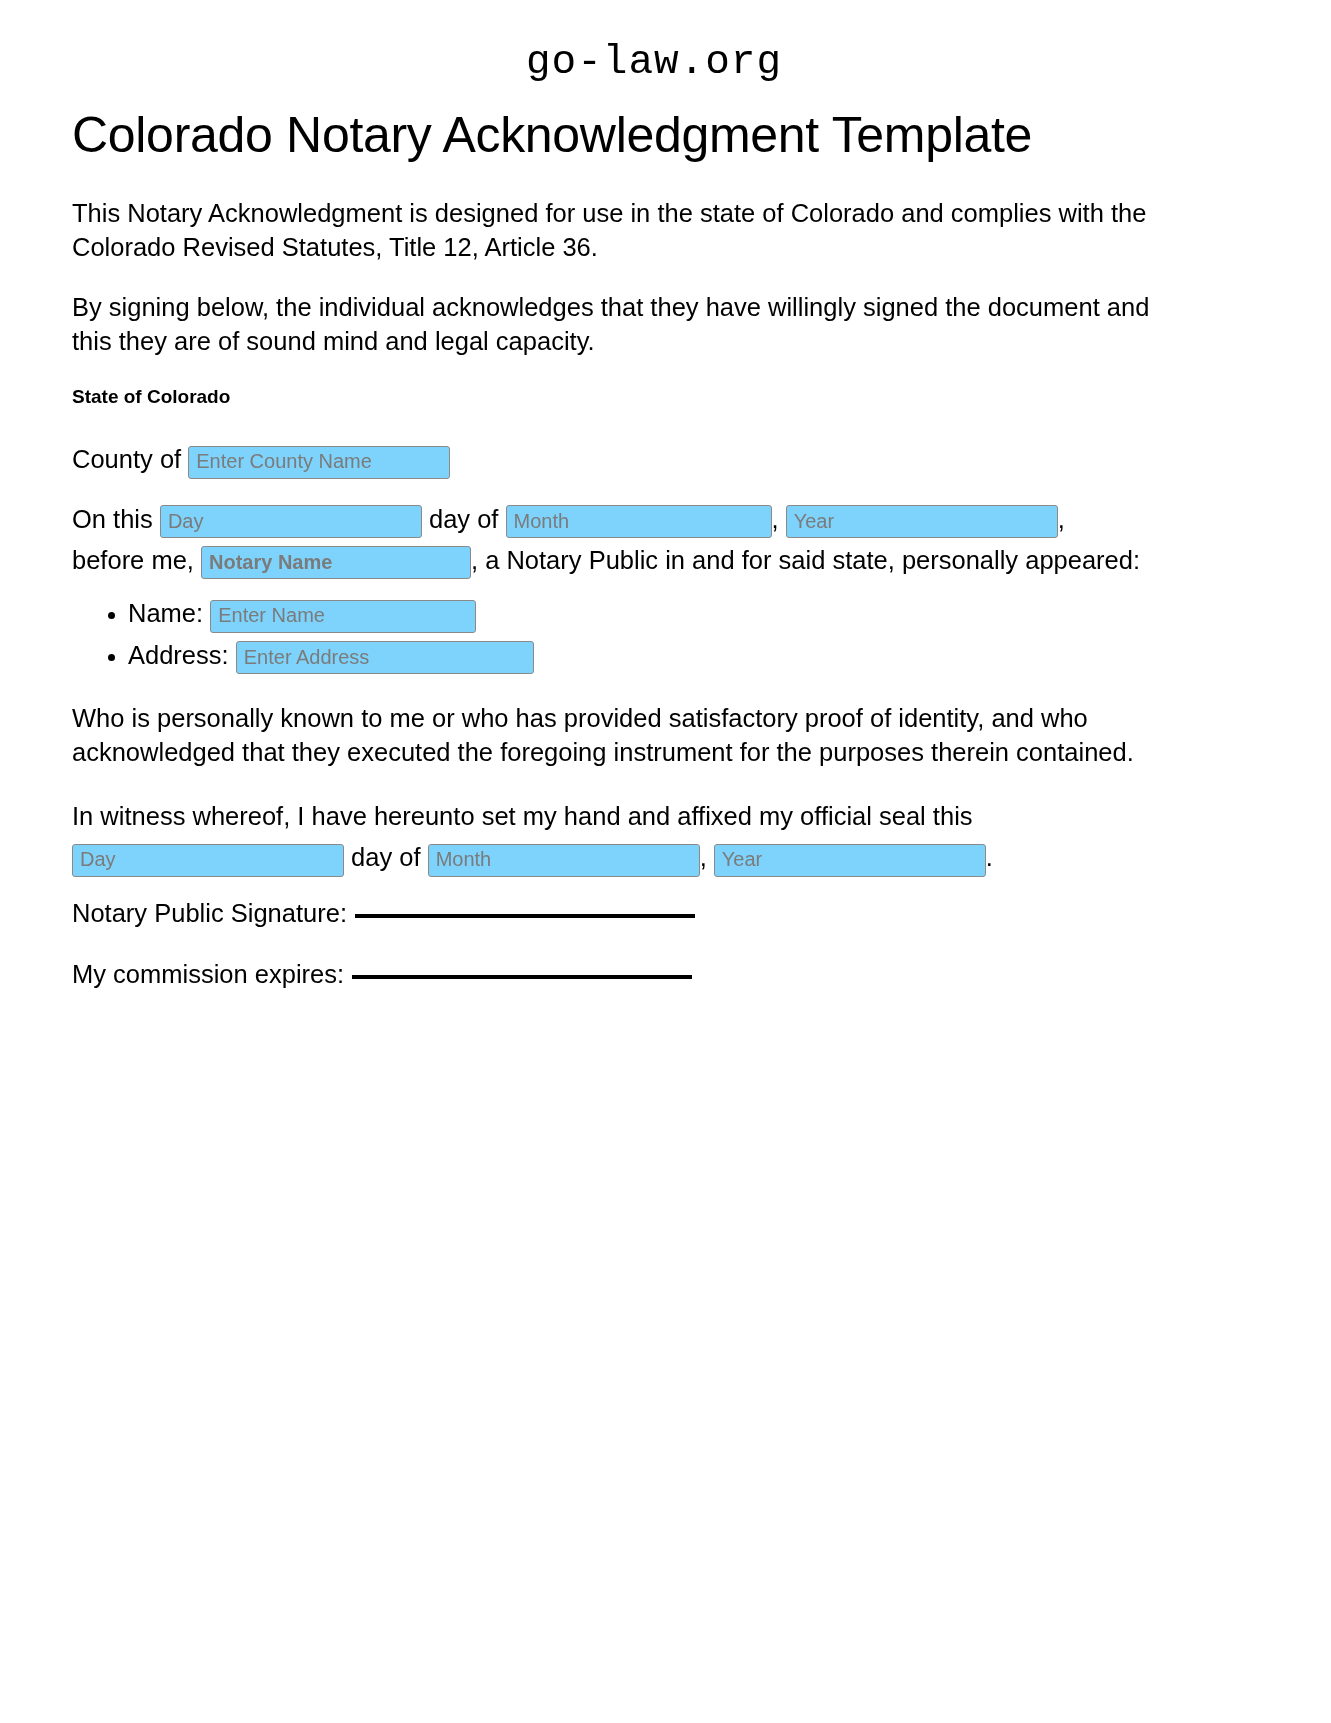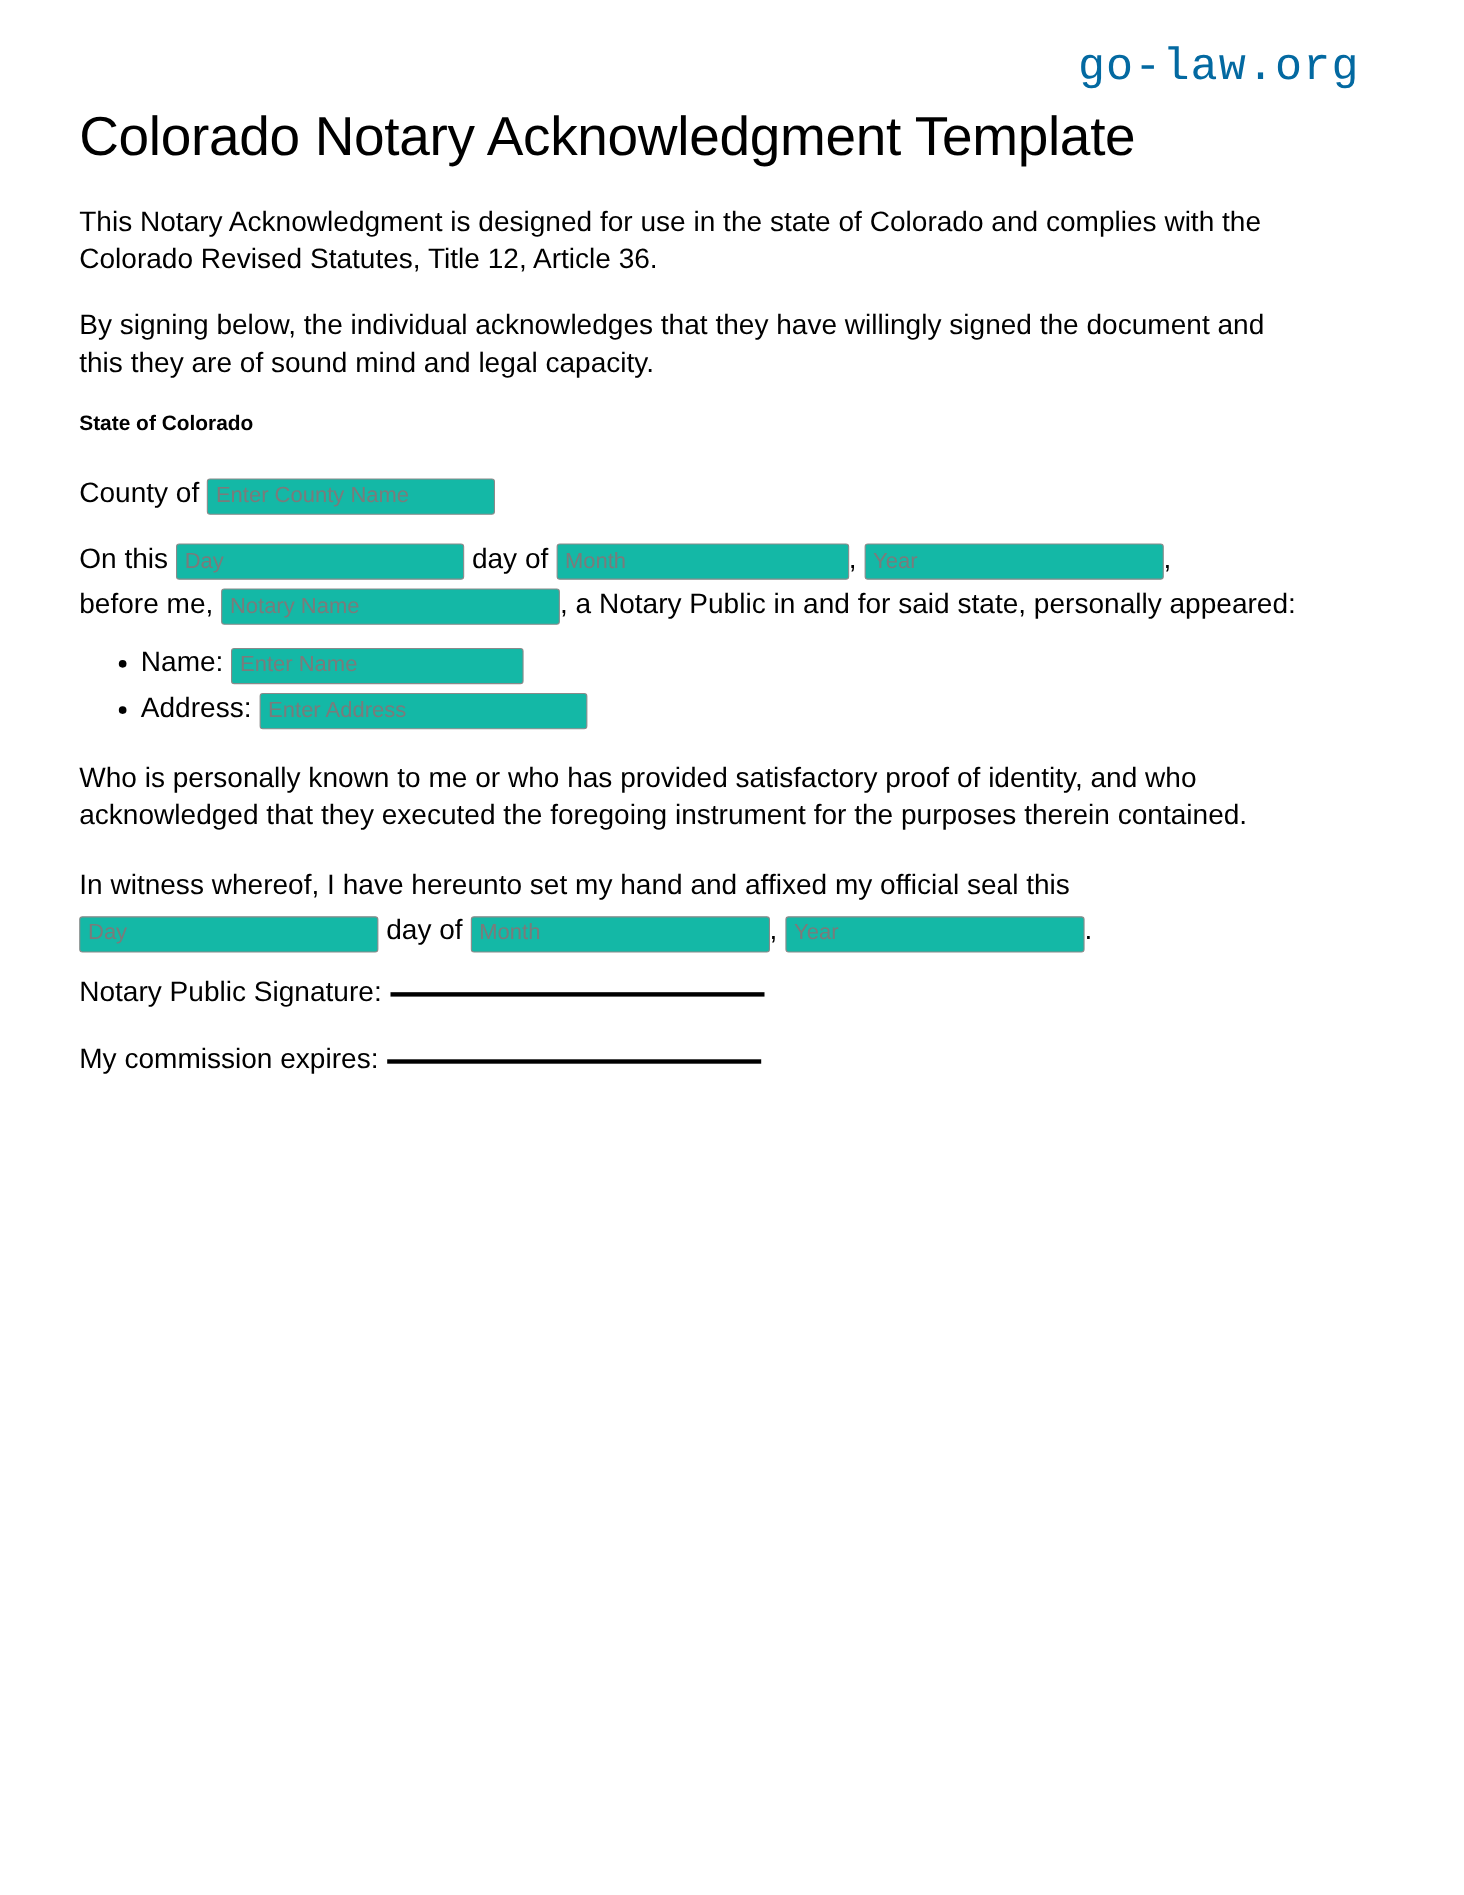--- a/index.html
+++ b/index.html
@@ -19,28 +19,28 @@
     width: 1331px;
     height: 1723px;
     box-sizing: border-box;
     padding: 40px 95px 0 72px;
     background: #ffffff;
     overflow: hidden;
   }
 
   
   .site-mark {
-    text-align: right;
+    text-align: center;
     font-family: "Liberation Mono", "DejaVu Sans Mono", monospace;
     font-size: 41px;
     letter-spacing: 1px;
-    color: #0369a1;
+    color: #000000;
     line-height: 1.1;
     height: 48px;
-    margin-bottom: 8px;
+    margin-bottom: 19px;
   }
 
   
   .doc-title {
     font-family: "Liberation Sans Narrow", "Liberation Sans", sans-serif;
     font-weight: normal;
     font-size: 50px;
     line-height: 1.12;
     letter-spacing: -0.3px;
     margin: 0 0 34px 0;
@@ -77,39 +77,39 @@
     color: #000;
   }
   .form-line.tight { margin-bottom: 14px; }
 
   .txt { white-space: pre; }
 
   input.fld {
     font-family: "Liberation Sans", sans-serif;
     font-size: 20px;
     color: #222;
-    background: #14b8a6;
+    background: #7dd3fc;
     border: 1px solid #8a8a8a;
     border-radius: 3px;
     padding: 4px 7px 5px 7px;
     box-sizing: border-box;
     vertical-align: baseline;
     outline: none;
     height: 33px;
   }
   input.fld::placeholder {
     color: #7b7b7b;
     opacity: 1;
   }
 
   .w-county  { width: 262px; }
   .w-day     { width: 262px; }
   .w-month   { width: 266px; }
   .w-year    { width: 272px; }
-  .w-notary  { width: 308px; }
+  .w-notary  { width: 270px; font-weight: bold; }
   .w-name    { width: 266px; }
   .w-address { width: 298px; }
   .w-day2    { width: 272px; }
   .w-month2  { width: 272px; }
   .w-year2   { width: 272px; }
 
   
   ul.people {
     margin: 4px 0 28px 0;
     padding-left: 56px;

